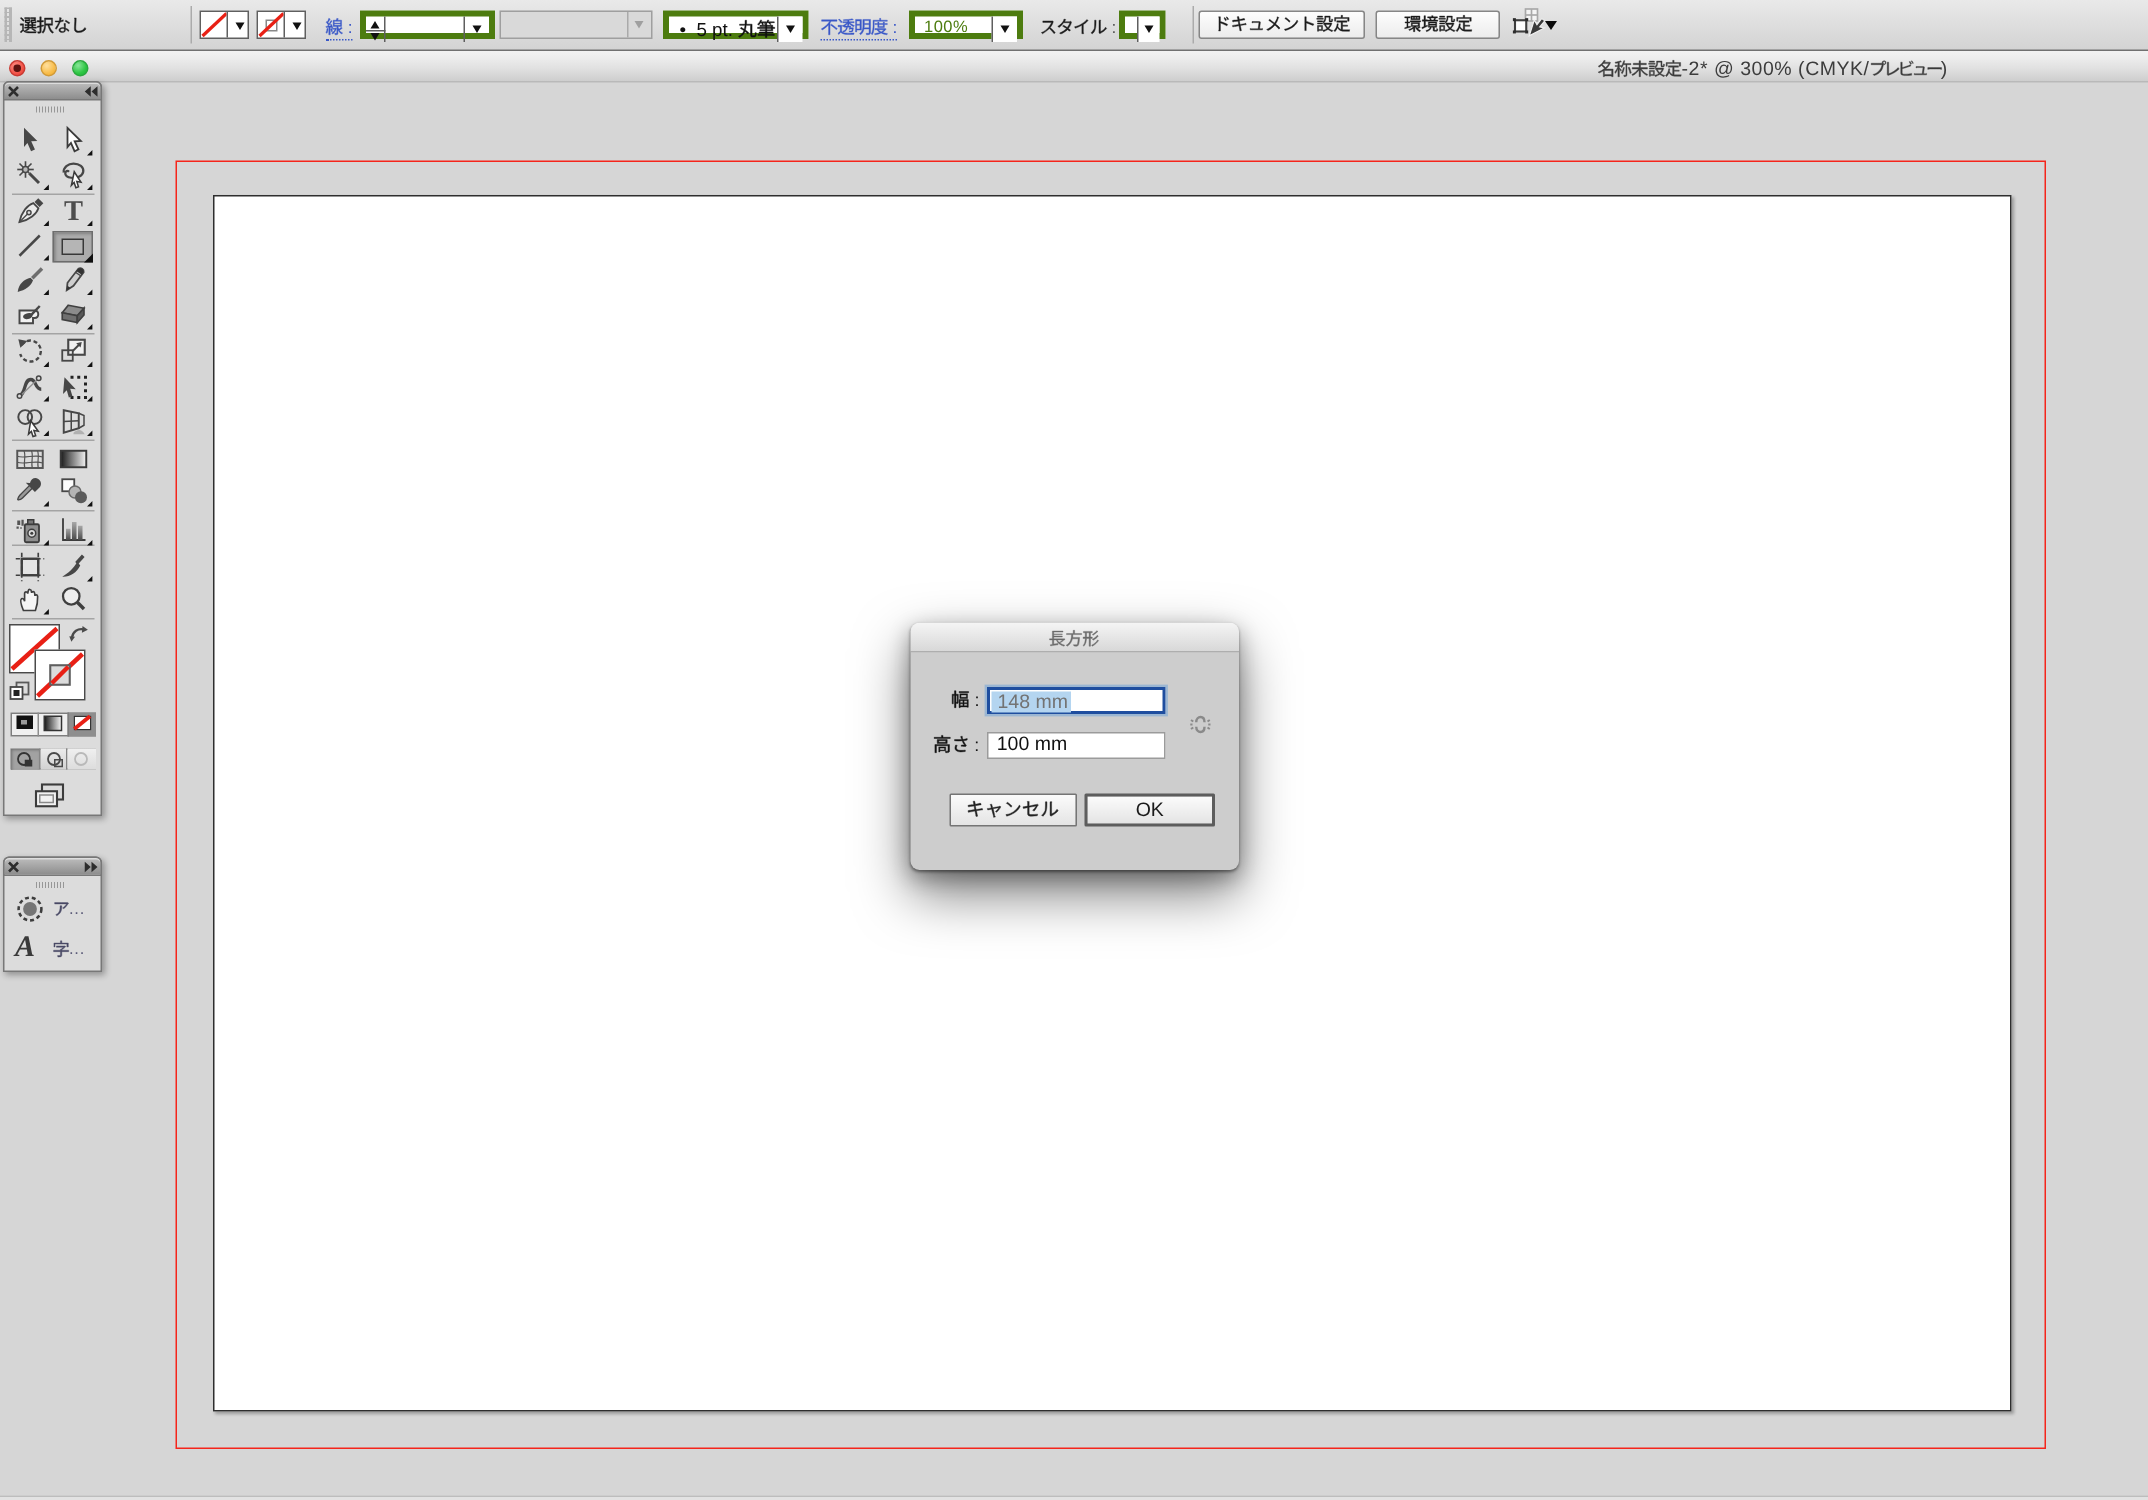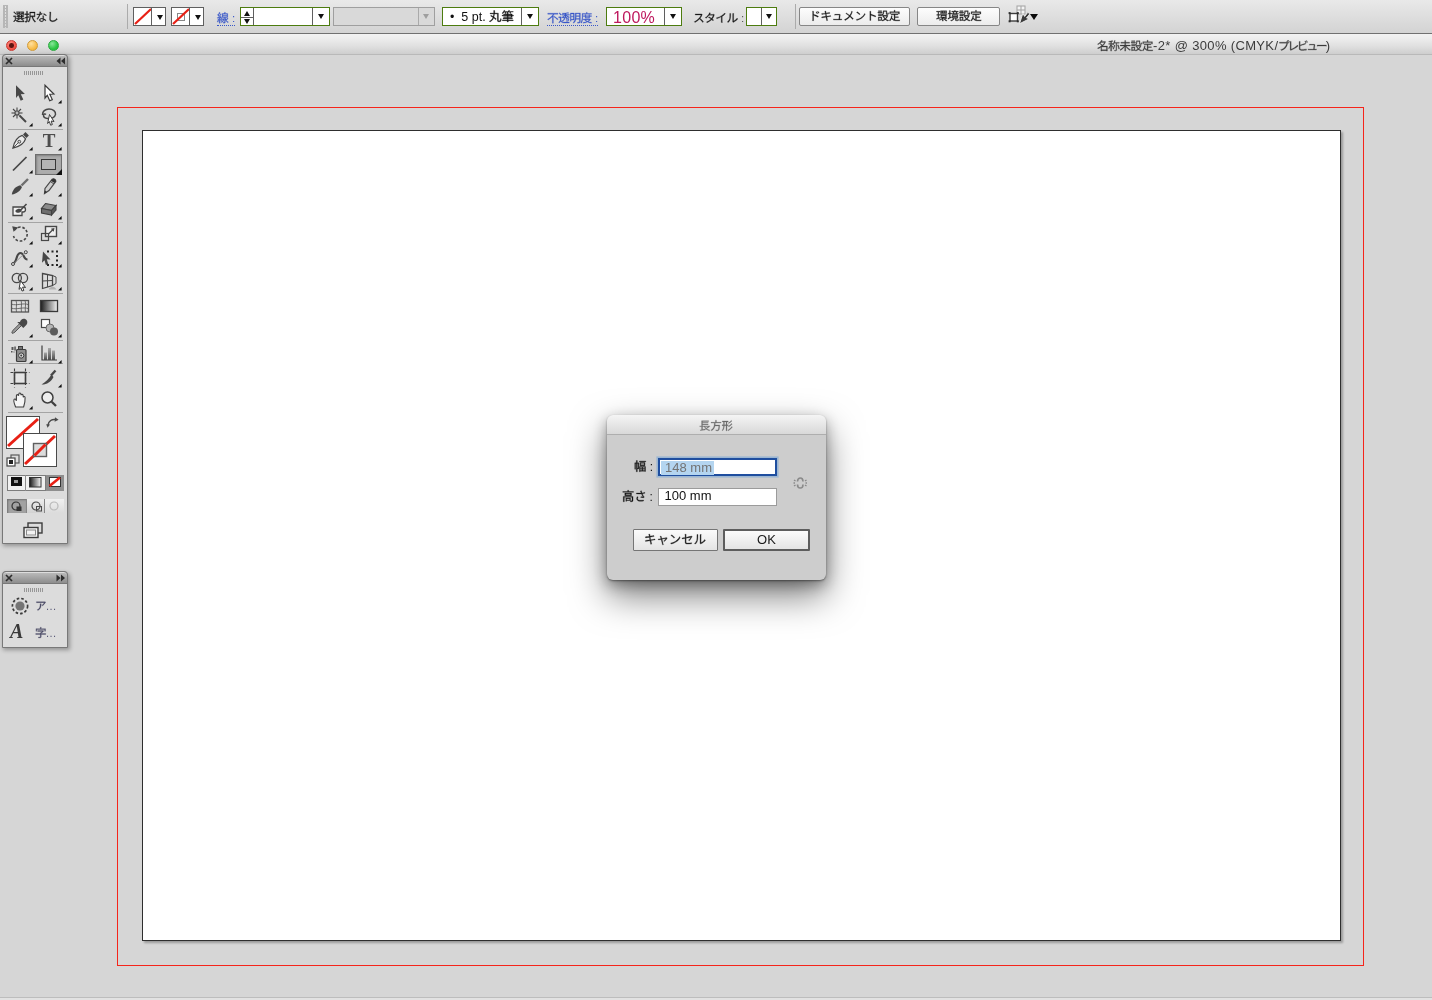--- a/index.html
+++ b/index.html
@@ -1,21 +1,21 @@
 <!DOCTYPE html>
 <html><head><meta charset="utf-8"><style>
 *{margin:0;padding:0;box-sizing:border-box}
 html,body{width:1432px;height:1000px;overflow:hidden}
 body{position:relative;background:#d6d6d6;font-family:"Liberation Sans",sans-serif;
 -webkit-font-smoothing:antialiased}
 .ab{position:absolute;line-height:1}
 svg{overflow:visible}
 svg.ck{vertical-align:-0.129em}
 svg.ck use{stroke:currentColor;stroke-width:1.1}
-.combo{position:absolute;background:#fff;border:1px solid #4d7c0f;height:19px}
+.combo{position:absolute;background:#fff;border:4px solid #4d7c0f;height:19px}
 </style></head><body>
 <svg width="0" height="0" style="position:absolute">
     <defs>
       <path id="g3055" d="M15 27 11 26C10 29 9 31 9 34C9 40 15 44 24 44C29 44 33 43 36 43L36 39C33 40 29 40 24 40C17 40 13 38 13 33C13 31 14 29 15 27ZM8 12 8 15C15 16 22 16 28 15C29 19 32 24 34 26C32 26 28 26 26 26L25 29C29 29 35 30 37 30L39 27C38 27 37 26 37 25C35 22 33 19 31 15C35 15 38 14 41 13L41 9C38 10 34 11 30 12C29 9 28 6 28 3L24 4C24 5 25 7 25 8L27 12C21 12 15 12 8 12Z"></path>
       <path id="g3057" d="M16 4 11 4C12 6 12 7 12 9C12 14 11 26 11 34C11 41 16 44 23 44C34 44 40 38 43 34L40 30C37 35 32 40 23 40C19 40 15 38 15 33C15 26 16 15 16 9C16 8 16 6 16 4Z"></path>
       <path id="g306a" d="M43 20 45 17C42 15 37 12 34 10L32 13C35 15 40 18 43 20ZM30 34 30 36C30 39 29 41 25 41C21 41 19 39 19 37C19 35 21 33 25 33C27 33 28 33 30 34ZM33 19H29C29 22 30 27 30 31C28 30 27 30 25 30C20 30 15 33 15 37C15 42 20 44 25 44C31 44 33 41 33 37L33 35C37 37 39 39 41 41L43 38C41 35 37 33 33 32L33 24C33 22 33 20 33 19ZM22 4 17 3C17 6 17 9 16 12C14 12 12 12 11 12C8 12 6 12 5 12L5 15C7 15 9 15 11 15C12 15 13 15 15 15C13 21 8 28 5 33L8 35C12 30 16 21 19 15C22 14 25 14 27 13L27 9C25 10 22 11 20 11C21 8 21 5 22 4Z"></path>
       <path id="g30a2" d="M45 9 42 7C42 7 40 7 39 7C36 7 14 7 11 7C10 7 8 7 6 7V11C8 11 10 11 11 11C14 11 35 11 39 11C37 14 33 19 28 22L31 24C37 21 41 14 43 11C44 11 44 10 45 9ZM26 16H21C21 17 21 18 21 19C21 27 20 34 13 39C12 39 10 40 9 41L12 44C24 37 26 29 26 16Z"></path>
       <path id="g30a4" d="M4 24 6 28C13 26 19 23 24 20V38C24 40 24 42 24 43H29C29 42 28 40 28 38V18C33 15 38 11 41 7L38 4C35 8 30 12 25 15C20 19 12 22 4 24Z"></path>
       <path id="g30ad" d="M5 29 6 33C7 33 8 32 10 32C13 32 18 31 23 30L25 39C25 41 25 42 26 44L30 43C30 42 29 40 29 39L27 29L39 27C41 27 42 27 43 27L42 23C41 23 40 23 38 24L26 26L24 16L36 14C37 14 38 14 39 14L38 10C37 10 36 10 35 10C33 11 28 12 24 12L23 7C23 6 22 5 22 4L18 5C18 6 19 7 19 8L20 13C15 14 11 14 9 14C8 15 6 15 5 15L6 19C8 19 9 19 10 18L21 17L22 26C17 27 12 28 9 28C8 28 6 29 5 29Z"></path>
       <path id="g30b9" d="M38 10 36 8C35 8 34 8 32 8C31 8 16 8 14 8C12 8 10 8 9 8V12C10 12 12 12 14 12C16 12 31 12 33 12C31 16 28 22 25 25C20 31 13 37 5 40L8 43C15 40 21 34 27 29C31 33 37 39 40 43L43 40C40 36 34 30 29 26C33 22 36 16 37 12C37 11 38 10 38 10Z"></path>
@@ -109,21 +109,21 @@
       <div class="ab" style="left:4.5px;top:6px;width:0;height:0;border-left:3.5px solid transparent;border-right:3.5px solid transparent;border-top:5px solid #111"></div>
     </div>
   </div>
 <div class="ab" style="left:547px;top:11.7px;font-size:11.7px;color:#3a58c8;border-bottom:1.5px dotted #3a58c8;padding-bottom:0.5px;white-space:nowrap"><span style="font-size:11.7px"><svg class="ck" width="44.8" height="11.7" viewBox="0 0 183.8 48" fill="currentColor">
         <use href="#g4e0d" x="0.0"></use>
         <use href="#g900f" x="45.9"></use>
         <use href="#g660e" x="91.9"></use>
         <use href="#g5ea6" x="137.8"></use>
       </svg></span><span style="font-size:11.5px"> :</span></div>
 <div class="combo" style="left:606px;top:7px;width:76px">
-    <div class="ab" style="left:6px;top:2.1px;color:#be185d;font-size:16px;letter-spacing:0.3px">100%</div>
+    <div class="ab" style="left:6px;top:2.1px;color:#4d7c0f;font-size:11px;letter-spacing:0.3px">100%</div>
     <div class="ab" style="right:0;top:0;width:17px;height:17px;border-left:1px solid #5f5f5f;background:#fff">
       <div class="ab" style="left:4.5px;top:6px;width:0;height:0;border-left:3.5px solid transparent;border-right:3.5px solid transparent;border-top:5px solid #111"></div>
     </div>
   </div>
 <div class="ab" style="left:693px;top:11.7px;font-size:11.7px;color:#1c1c1c;white-space:nowrap"><span style="font-size:11.7px"><svg class="ck" width="44.8" height="11.7" viewBox="0 0 183.8 48" fill="currentColor">
         <use href="#g30b9" x="0.0"></use>
         <use href="#g30bf" x="45.9"></use>
         <use href="#g30a4" x="91.9"></use>
         <use href="#g30eb" x="137.8"></use>
       </svg></span><span style="font-size:11.5px;color:#555"> :</span></div>
@@ -165,21 +165,21 @@
     <g transform="translate(13.5,19.8) rotate(-117) scale(0.88)">
       <path d="M0,0 L8.9,8.8 L4.8,9 L7.3,14.4 L4.7,15.6 L2.3,10.1 L0,12.8 Z" fill="#3a3a3a" stroke="#f0f0f0" stroke-width="0.9"></path>
     </g>
   </svg>
 <div class="ab" style="left:1029.5px;top:14px;width:0;height:0;border-left:4.3px solid transparent;border-right:4.3px solid transparent;border-top:6px solid #0a0a0a"></div>
 <div class="ab" style="left:0;top:34px;width:1432px;height:21px;background:linear-gradient(#f2f2f2,#ececec 25%,#e0e0e0 60%,#cecece);border-bottom:1px solid #b9b9b9"></div>
 <div class="ab" style="left:5.8px;top:40px;width:11.4px;height:11.4px;border-radius:50%;background:radial-gradient(circle at 35% 30%,#ff8a80,#f3554a 60%,#e03b31);border:0.8px solid #c93a32"></div>
 <div class="ab" style="left:9.2px;top:43.4px;width:4.6px;height:4.6px;border-radius:50%;background:#5d1410"></div>
 <div class="ab" style="left:26.599999999999998px;top:40px;width:11.4px;height:11.4px;border-radius:50%;background:radial-gradient(circle at 35% 30%,#ffe0a0,#f8bd4b 60%,#efa927);border:0.8px solid #d19a38"></div>
 <div class="ab" style="left:47.5px;top:40px;width:11.4px;height:11.4px;border-radius:50%;background:radial-gradient(circle at 35% 30%,#8ae69a,#2dc643 60%,#1fb33a);border:0.8px solid #2aa83e"></div>
-<div class="ab" style="left:1097px;top:39px;width:240px;color:#3c3c3c;font-size:13px;white-space:nowrap"><span style="font-size:11.6px"><svg class="ck" width="56.0" height="11.6" viewBox="0 0 231.7 48" fill="currentColor">
+<div class="ab" style="left:1065px;top:39px;width:240px;color:#3c3c3c;font-size:13px;white-space:nowrap"><span style="font-size:11.6px"><svg class="ck" width="56.0" height="11.6" viewBox="0 0 231.7 48" fill="currentColor">
         <use href="#g540d" x="0.0"></use>
         <use href="#g79f0" x="46.3"></use>
         <use href="#g672a" x="92.7"></use>
         <use href="#g8a2d" x="139.0"></use>
         <use href="#g5b9a" x="185.4"></use>
       </svg></span><span style="letter-spacing:0.35px">-2* @ 300% (CMYK/</span><span style="font-size:11.6px"><svg class="ck" width="47.5" height="11.6" viewBox="0 0 196.6 48" fill="currentColor">
         <use href="#g30d7" x="0.0"></use>
         <use href="#g30ec" x="39.3"></use>
         <use href="#g30d3" x="78.6"></use>
         <use href="#g30e5" x="117.9"></use>

